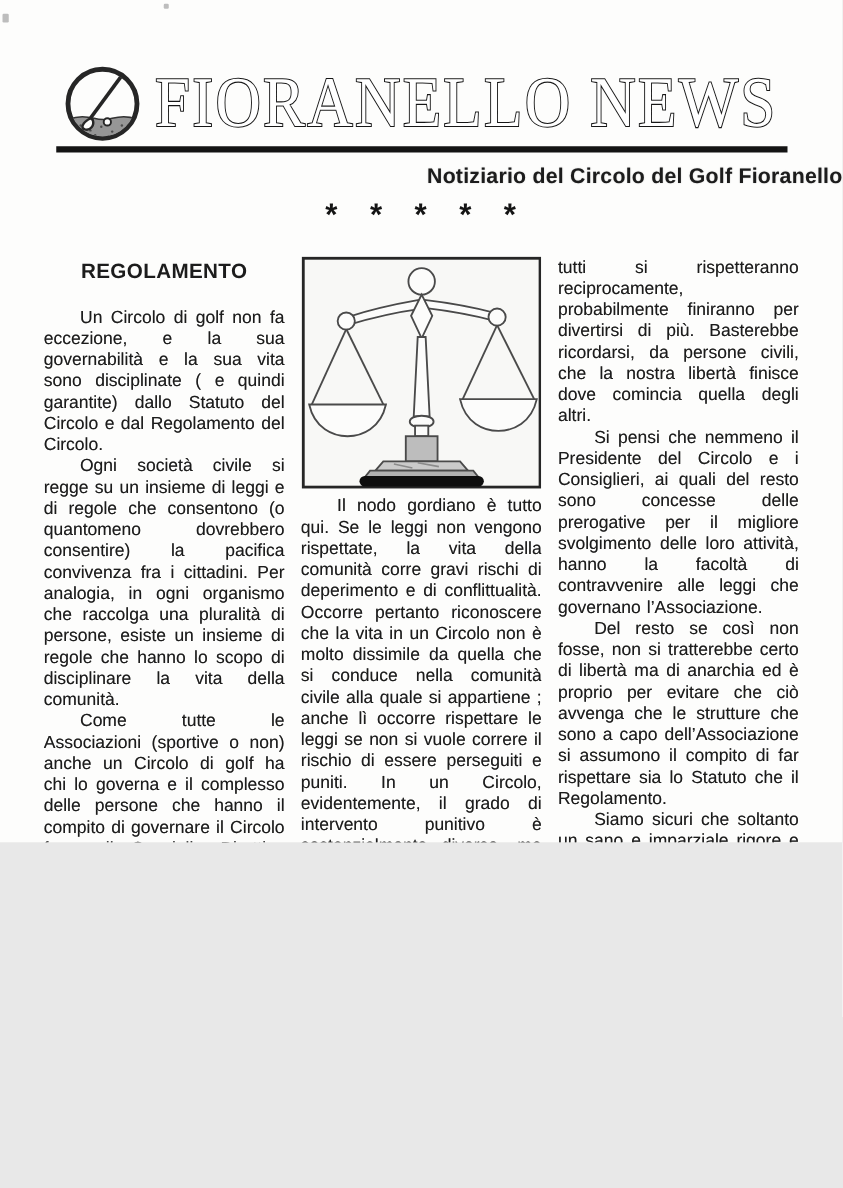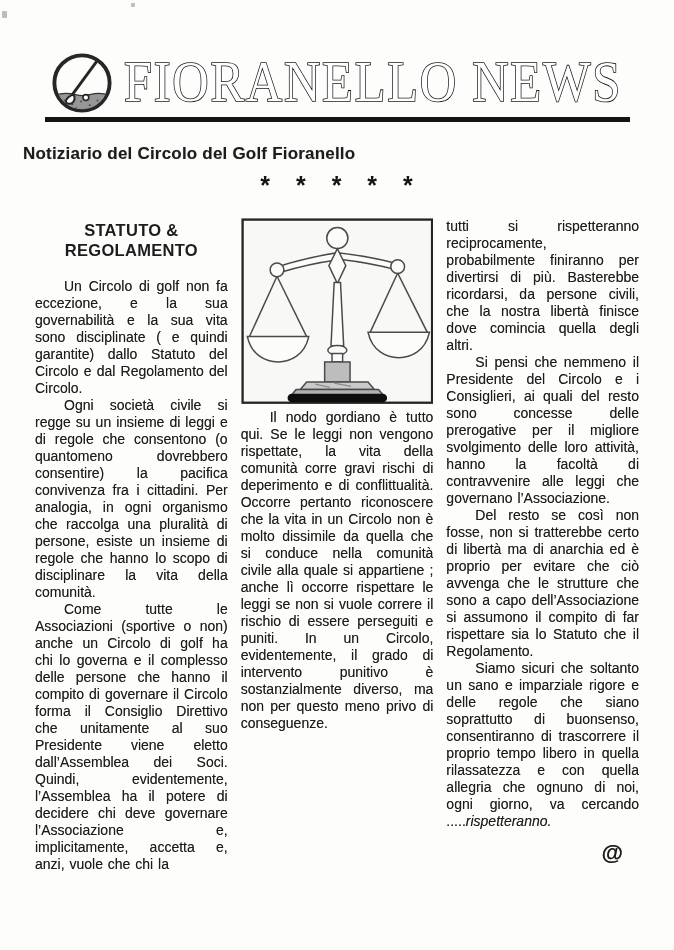--- a/index.html
+++ b/index.html
@@ -1,39 +1,39 @@
 <!DOCTYPE html>
 <html lang="it"><head>
 <meta charset="utf-8">
 <style>
   html,body{margin:0;padding:0;background:#e8e8e8;}
   .page{
     position:relative;
-    width:674px;height:950px;
+    width:674px;height:674px;
     margin:0 auto;
     background:#fdfdfc;
     overflow:hidden;
     font-family:"Liberation Sans", sans-serif;
     color:#1c1c1c;
     box-sizing:border-box;
   }
   .speck{position:absolute;background:#bdbdbd;border-radius:1px;}
 
   
   .masthead{padding-top:52px;}
   .brand-row{
     display:flex;align-items:center;justify-content:center;gap:9px;
   }
   .logo-svg{flex:0 0 auto;display:block;}
   .title-svg{display:block;}
   .rule{
     width:585px;height:5px;background:#141414;margin:3px auto 0;
   }
   .subtitle{
-    margin-top:21px;text-align:left;
+    margin-top:8px;text-align:right;
     font-size:17px;line-height:21px;font-weight:bold;
     letter-spacing:.2px;
     text-shadow:0 0 1px rgba(40,40,40,.35);
     padding-left:23px;
   }
   .stars{
     margin-top:10px;text-align:center;
     font-size:25px;font-weight:bold;line-height:22px;
     word-spacing:17px;letter-spacing:1px;
     color:#141414;
@@ -117,21 +117,20 @@
       <div>Notiziario del Circolo del Golf Fioranello</div>
     </div>
 
     <div class="stars">* * * * *</div>
   </header>
 
   <main class="columns">
 
     <section class="col">
       <h2 class="heading">
-        <span>STATUTO &amp;</span>
         <span>REGOLAMENTO</span>
       </h2>
       <p class="para indent">Un Circolo di golf non fa eccezione, e la sua governabilità e la sua vita sono disciplinate ( e quindi garantite) dallo Statuto del Circolo e dal Regolamento del Circolo.</p>
       <p class="para indent">Ogni società civile si regge su un insieme di leggi e di regole che consentono (o quantomeno dovrebbero consentire) la pacifica convivenza fra i cittadini. Per analogia, in ogni organismo che raccolga una pluralità di persone, esiste un insieme di regole che hanno lo scopo di disciplinare la vita della comunità.</p>
       <p class="para indent">Come tutte le Associazioni (sportive o non) anche un Circolo di golf ha chi lo governa e il complesso delle persone che hanno il compito di governare il Circolo forma il Consiglio Direttivo che unitamente al suo Presidente viene eletto dall’Assemblea dei Soci. Quindi, evidentemente, l’Assemblea ha il potere di decidere chi deve governare l’Associazione e, implicitamente, accetta e, anzi, vuole che chi la</p>
     </section>
 
     <section class="col">
       <figure class="scales-figure">
         <svg viewBox="0 0 182 176">

